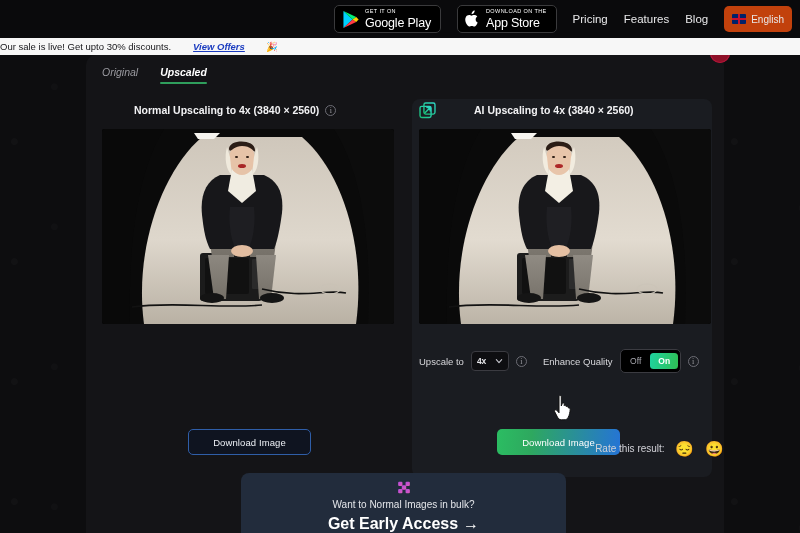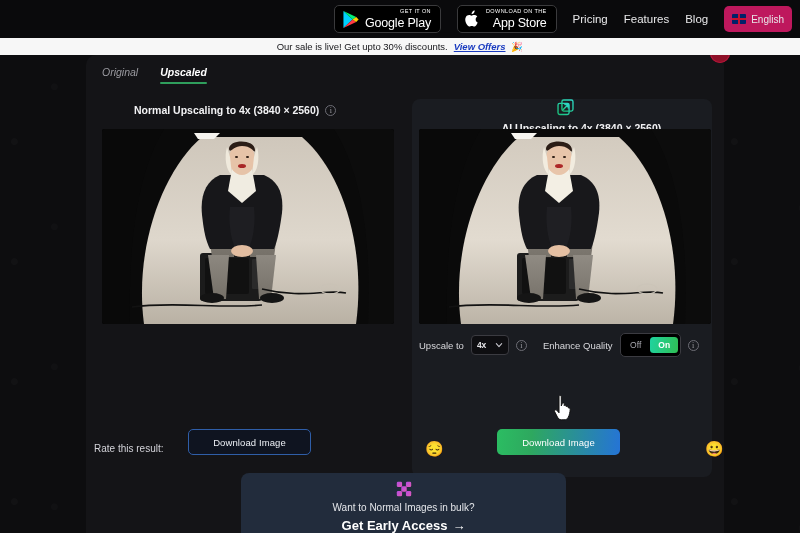--- a/index.html
+++ b/index.html
@@ -33,30 +33,30 @@
   #topnav {
     position: absolute; top: 0; left: 0; right: 0; height: 38px;
     background: #0a0a0c;
     display: flex; align-items: center; justify-content: flex-end;
     gap: 16px; padding-right: 8px;
     z-index: 6;
   }
   .store-badge {
     height: 28px; background: #000; border: 1px solid #3a3a3c;
     border-radius: 5px; display: flex; align-items: center;
-    gap: 6px; padding: 0 9px 0 7px; cursor: pointer; text-align: right;
+    gap: 6px; padding: 0 9px 0 7px; cursor: pointer;
   }
   .store-badge .sb-text { display: flex; flex-direction: column; line-height: 1; }
   .store-badge .sb-small { font-size: 5.5px; color: #fff; letter-spacing: .4px; text-transform: uppercase; }
   .store-badge .sb-big { font-size: 12.5px; color: #fff; font-weight: 500; letter-spacing: -.2px; margin-top: 2px;}
   .nav-link {
     font-size: 11.5px; color: #e8e8ea; cursor: pointer; white-space: nowrap;
   }
   #lang-pill {
-    height: 26px; background: #be185d; border-radius: 5px;
+    height: 26px; background: #c2410c; border-radius: 5px;
     display: flex; align-items: center; gap: 5px; padding: 0 8px; cursor: pointer;
   }
   #lang-pill .lang-label { font-size: 10px; color: #e8e8ea; }
   .flag-uk {
     width: 14px; height: 10px; border-radius: 1px; position: relative; overflow: hidden;
     background: #012169;
   }
   .flag-uk::before {
     content:""; position:absolute; inset:0;
     background:
@@ -67,22 +67,22 @@
     content:""; position:absolute; inset:0;
     background:
       linear-gradient(to bottom, transparent 44%, #C8102E 44%, #C8102E 56%, transparent 56%),
       linear-gradient(to right, transparent 44%, #C8102E 44%, #C8102E 56%, transparent 56%);
   }
 
   
   #sale-banner {
     position: absolute; top: 38px; left: 0; right: 0; height: 17px;
     background: #f7f7f7;
-    display: flex; align-items: center; justify-content: center;
-    gap: 6px; font-size: 9.5px; color: #16161a; z-index: 6;
+    display: flex; align-items: center; justify-content: flex-start;
+    gap: 22px; font-size: 9.5px; color: #16161a; z-index: 6;
   }
   #sale-banner .offer-link {
     color: #1a3bbf; text-decoration: underline; cursor: pointer; font-weight: 600; font-style: italic;
   }
 
   
   #red-notch {
     position: absolute; top: 51px; left: 710px;
     width: 20px; height: 12px;
     border-radius: 0 0 14px 14px;
@@ -116,21 +116,21 @@
     left: 326px;
     background: #1a1c21;
     border-radius: 8px;
     padding-bottom: 10px;
     height: 378px;
   }
   .panel-head {
     display: flex; align-items: center; gap: 6px; height: 22px;
     padding-left: 0;
   }
-  #panel-ai .panel-head { padding-left: 7px; flex-direction: column; }
+  #panel-ai .panel-head { padding-left: 7px; }
   .panel-title { font-size: 10.5px; font-weight: 700; color: #f2f2f4; white-space: nowrap; padding-left: 32px; }
   .info-icon {
     width: 11px; height: 11px; border-radius: 50%;
     border: 1px solid #6d6d75; color: #9b9ba1;
     font-size: 8px; line-height: 9px; text-align: center;
     font-family: "Liberation Serif", serif; cursor: pointer; flex: none;
   }
   .expand-icon { width: 17px; height: 17px; flex: none; }
 
   
@@ -138,21 +138,21 @@
     margin-top: 8px; width: 292px; height: 195px;
     border-radius: 3px; overflow: hidden; position: relative;
     background: #000;
   }
   #panel-ai .photo-wrap { margin-left: 7px; }
   #panel-normal .photo-wrap { margin-left: 0; }
   .photo-wrap svg { display: block; width: 292px; height: 195px; }
 
   
   #ai-controls {
-    margin-top: 10px; margin-left: 7px;
+    margin-top: 26px; margin-left: 7px;
     display: flex; align-items: center; gap: 7px; height: 22px;
   }
   .ctl-label { font-size: 9.5px; color: #d8d8dc; white-space: nowrap; }
   #scale-select {
     height: 20px; min-width: 38px; background: #0e0e11;
     border: 1px solid #3b3b41; border-radius: 4px;
     display: flex; align-items: center; justify-content: space-between;
     gap: 5px; padding: 0 5px; cursor: pointer;
   }
   #scale-select .sv { font-size: 8.5px; color: #e6e6ea; font-weight: 600; }
@@ -188,38 +188,38 @@
   .panel-rel { position: relative; height: 100%; }
 
   
   #cursor {
     position: absolute; left: 552px; top: 394px; width: 22px; height: 28px;
     z-index: 8; pointer-events: none;
   }
 
   
   #rate-row {
-    position: absolute; top: 386px; left: 8px; right: 0;
-    display: flex; align-items: center; justify-content: space-between; gap: 11px;
+    position: absolute; top: 386px; left: 0; right: 0;
+    display: flex; align-items: center; justify-content: flex-end; gap: 11px;
   }
   #rate-row .rate-label { font-size: 10px; color: #d2d2d8; }
   .emoji { font-size: 15px; cursor: pointer; line-height: 1; }
 
   
   #bulk-card {
     position: absolute; top: 418px; left: 155px;
     width: 325px; height: 60px;
     background: #222c3c; border-radius: 8px 8px 0 0;
     display: flex; flex-direction: column; align-items: center;
     padding-top: 8px; gap: 5px;
   }
   #bulk-logo { width: 16px; height: 16px; }
   #bulk-text { font-size: 10px; color: #e4e6ea; }
   #bulk-cta {
-    font-size: 13px; font-weight: 700; color: #ffffff;
+    font-size: 16px; font-weight: 700; color: #ffffff;
     display: flex; align-items: center; gap: 5px; cursor: pointer;
   }
 </style>
 </head>
 <body>
 
 <div id="page">
   <div id="bg-pattern"></div>
 
   <div id="topnav">

